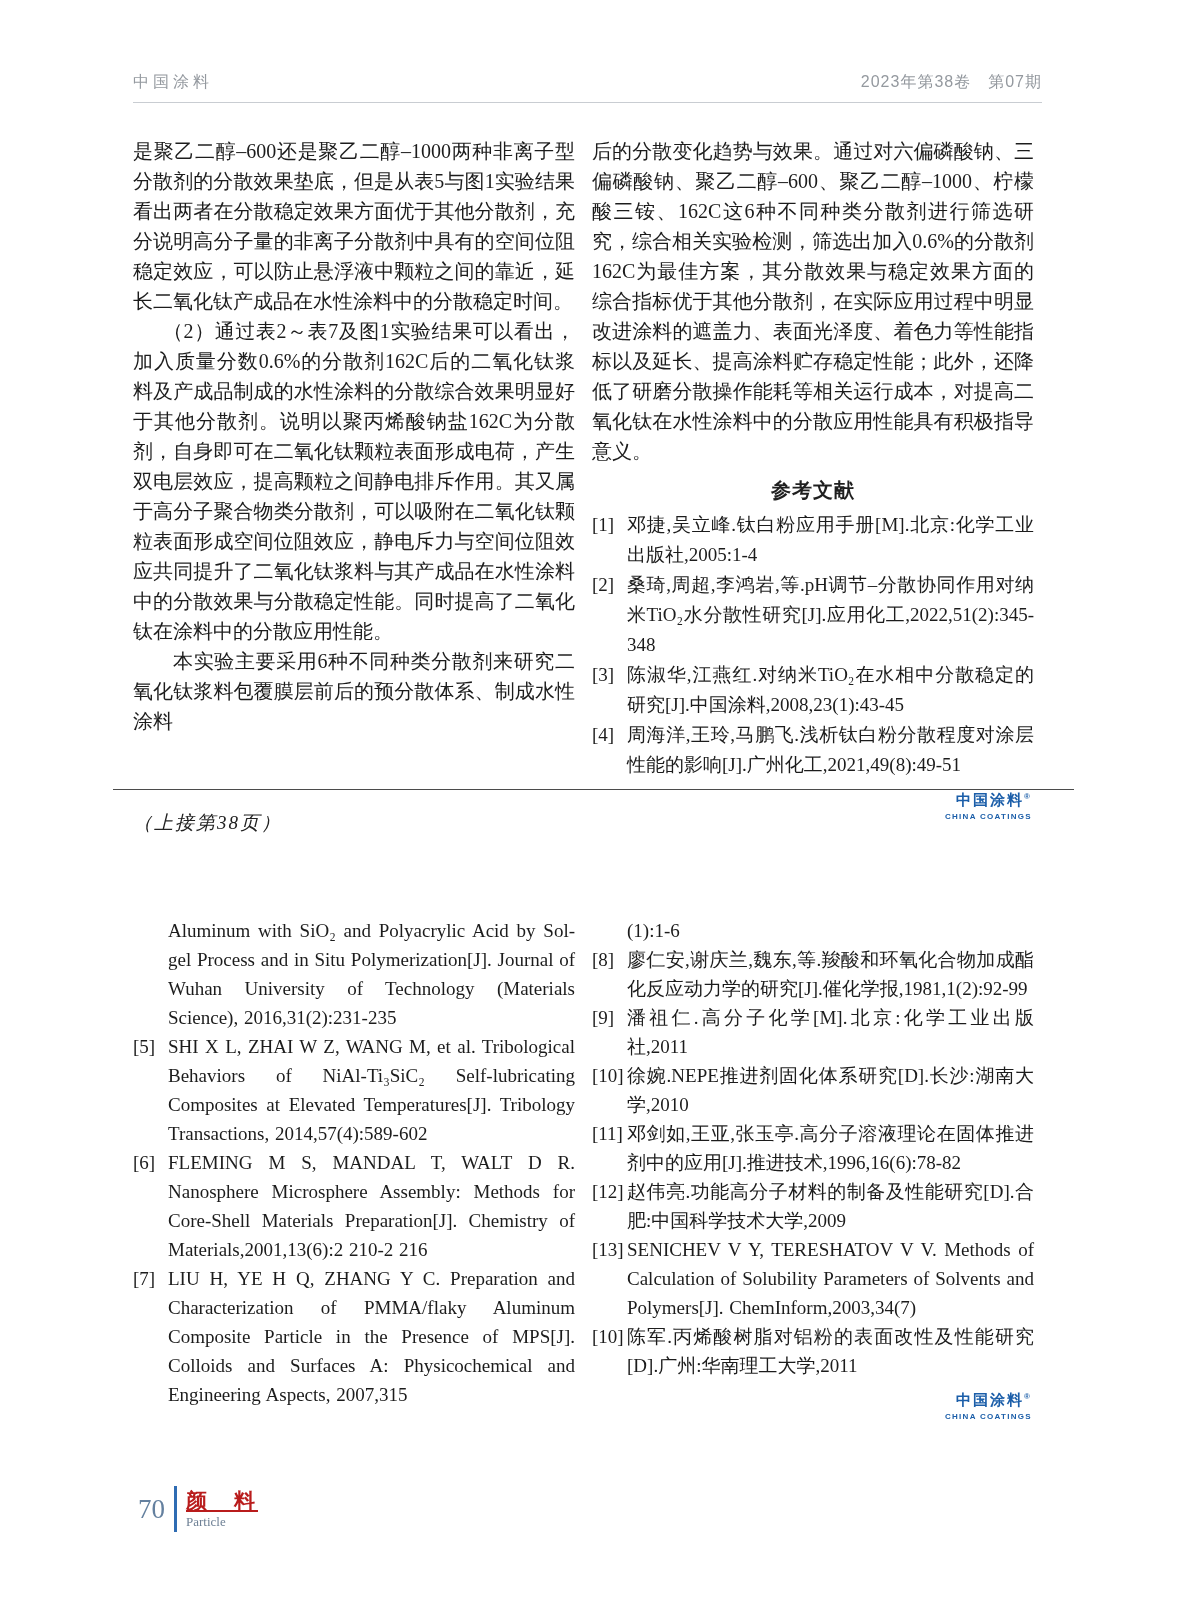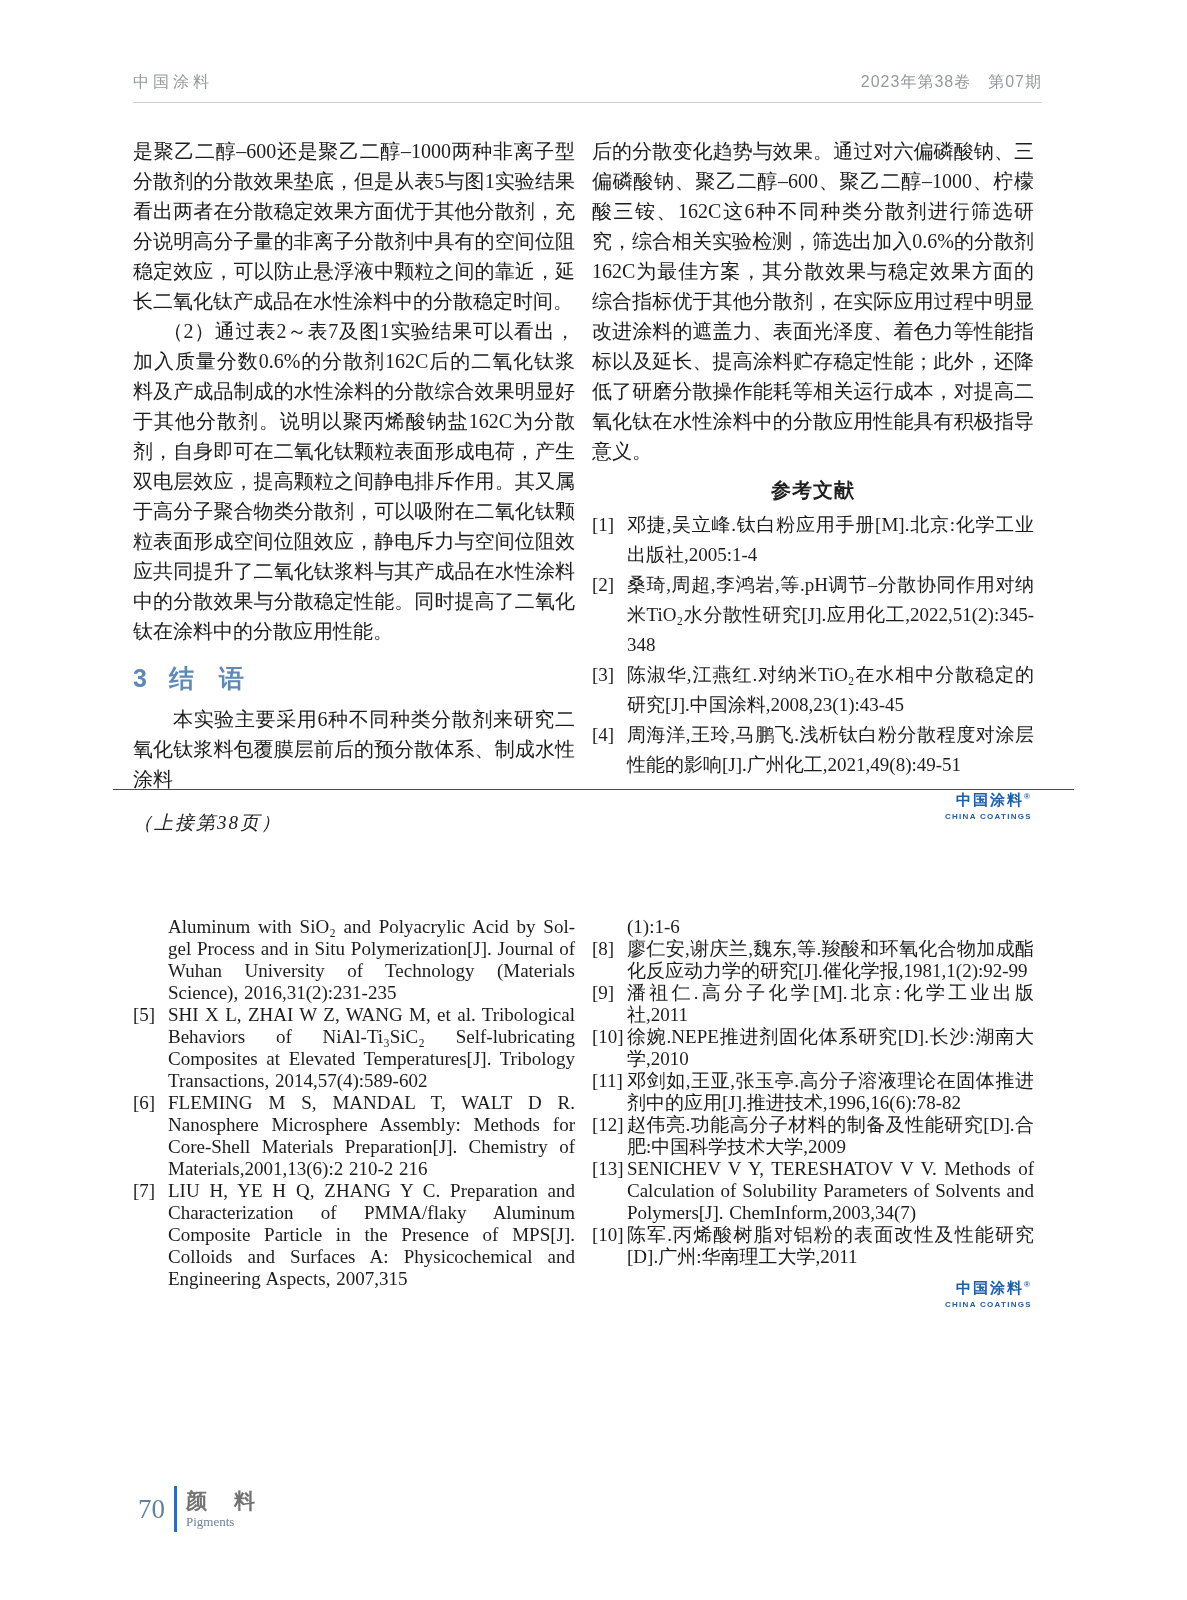--- a/index.html
+++ b/index.html
@@ -34,60 +34,57 @@
   }
   .section-heading .num { margin-right:22px; }
   
   .refs-title {
     margin:9px 0 5px 0; text-align:center;
     font-family:"Liberation Sans","DejaVu Sans",sans-serif;
     font-weight:bold; font-size:20px; color:#1f1f1f; letter-spacing:1px; line-height:30px;
   }
   .ref { position:relative; padding-left:35px; font-size:19px; line-height:30px; text-align:justify; margin:0; }
   .ref .refno { position:absolute; left:0; top:0; }
-  .lower .ref { line-height:22px; }
+  .lower .ref { line-height:29px; }
   .ref.en { word-spacing:1px; }
   
   .logo {
     margin-top:5px; text-align:right; color:#1b5ea9; padding-right:2px;
     font-family:"Liberation Sans","DejaVu Sans",sans-serif;
   }
   .logo-cn { font-weight:bold; font-size:15px; letter-spacing:2px; line-height:23px; }
   .logo-cn sup { font-size:8px; vertical-align:super; }
   .logo-en { font-size:8px; letter-spacing:1.3px; line-height:10px; margin-top:1px; font-weight:bold; }
   
   .divider { position:absolute; top:789px; left:113px; width:961px; border-top:1.5px solid #4b4b4b; }
   .cont-note { position:absolute; top:810px; left:133px; font-size:19px; font-style:italic; letter-spacing:2px; color:#222; }
   
   .footer { position:absolute; left:138px; top:1486px; display:flex; align-items:center; }
   .footer .pageno { font-size:27px; color:#64809f; margin-right:9px; }
   .footer .vbar { width:3px; height:46px; background:#2f6cb3; margin-right:9px; }
   .footer .cn {
     display:block; font-family:"Liberation Sans","DejaVu Sans",sans-serif;
-    font-weight:bold; font-size:21px; color:#737373; letter-spacing:3px; line-height:26px;
+    font-weight:bold; font-size:21px; color:#b91c1c; letter-spacing:3px; line-height:26px;text-decoration:underline;
   }
   .footer .en { display:block; font-size:13px; color:#6e8095; line-height:16px; }
 </style>
 </head>
 <body>
 
 <div class="page">
 
   <div class="header">
     <span class="journal">中国涂料</span>
     <span class="issue">2023年第38卷　第07期</span>
   </div>
 
   <div class="upper columns">
     <div class="col">
       <p class="body">是聚乙二醇–600还是聚乙二醇–1000两种非离子型分散剂的分散效果垫底，但是从表5与图1实验结果看出两者在分散稳定效果方面优于其他分散剂，充分说明高分子量的非离子分散剂中具有的空间位阻稳定效应，可以防止悬浮液中颗粒之间的靠近，延长二氧化钛产成品在水性涂料中的分散稳定时间。</p>
       <p class="body ind15">（2）通过表2～表7及图1实验结果可以看出，加入质量分数0.6%的分散剂162C后的二氧化钛浆料及产成品制成的水性涂料的分散综合效果明显好于其他分散剂。说明以聚丙烯酸钠盐162C为分散剂，自身即可在二氧化钛颗粒表面形成电荷，产生双电层效应，提高颗粒之间静电排斥作用。其又属于高分子聚合物类分散剂，可以吸附在二氧化钛颗粒表面形成空间位阻效应，静电斥力与空间位阻效应共同提升了二氧化钛浆料与其产成品在水性涂料中的分散效果与分散稳定性能。同时提高了二氧化钛在涂料中的分散应用性能。</p>
-      <h2 class="section-heading">
-        <span class="num">3</span><span>结　语</span>
-      </h2>
       <p class="body ind2">本实验主要采用6种不同种类分散剂来研究二氧化钛浆料包覆膜层前后的预分散体系、制成水性涂料</p>
     </div>
     <div class="col">
       <p class="body">后的分散变化趋势与效果。通过对六偏磷酸钠、三偏磷酸钠、聚乙二醇–600、聚乙二醇–1000、柠檬酸三铵、162C这6种不同种类分散剂进行筛选研究，综合相关实验检测，筛选出加入0.6%的分散剂162C为最佳方案，其分散效果与稳定效果方面的综合指标优于其他分散剂，在实际应用过程中明显改进涂料的遮盖力、表面光泽度、着色力等性能指标以及延长、提高涂料贮存稳定性能；此外，还降低了研磨分散操作能耗等相关运行成本，对提高二氧化钛在水性涂料中的分散应用性能具有积极指导意义。</p>
       <h3 class="refs-title">参考文献</h3>
       <p class="ref"><span class="refno">[1]</span><span>邓捷,吴立峰.钛白粉应用手册[M].北京:化学工业出版社,2005:1-4</span></p>
       <p class="ref"><span class="refno">[2]</span><span>桑琦,周超,李鸿岩,等.pH调节–分散协同作用对纳米TiO₂水分散性研究[J].应用化工,2022,51(2):345-348</span></p>
       <p class="ref"><span class="refno">[3]</span><span>陈淑华,江燕红.对纳米TiO₂在水相中分散稳定的研究[J].中国涂料,2008,23(1):43-45</span></p>
       <p class="ref"><span class="refno">[4]</span><span>周海洋,王玲,马鹏飞.浅析钛白粉分散程度对涂层性能的影响[J].广州化工,2021,49(8):49-51</span></p>
       <div class="logo">
@@ -121,17 +118,17 @@
         <div class="logo-en">CHINA COATINGS</div>
       </div>
     </div>
   </div>
 
   <div class="footer">
     <span class="pageno">70</span>
     <span class="vbar"></span>
     <span class="sec">
       <span class="cn">颜　料</span>
-      <span class="en">Pigments</span>
+      <span class="en">Particle</span>
     </span>
   </div>
 
 </div>
 
 </body></html>

